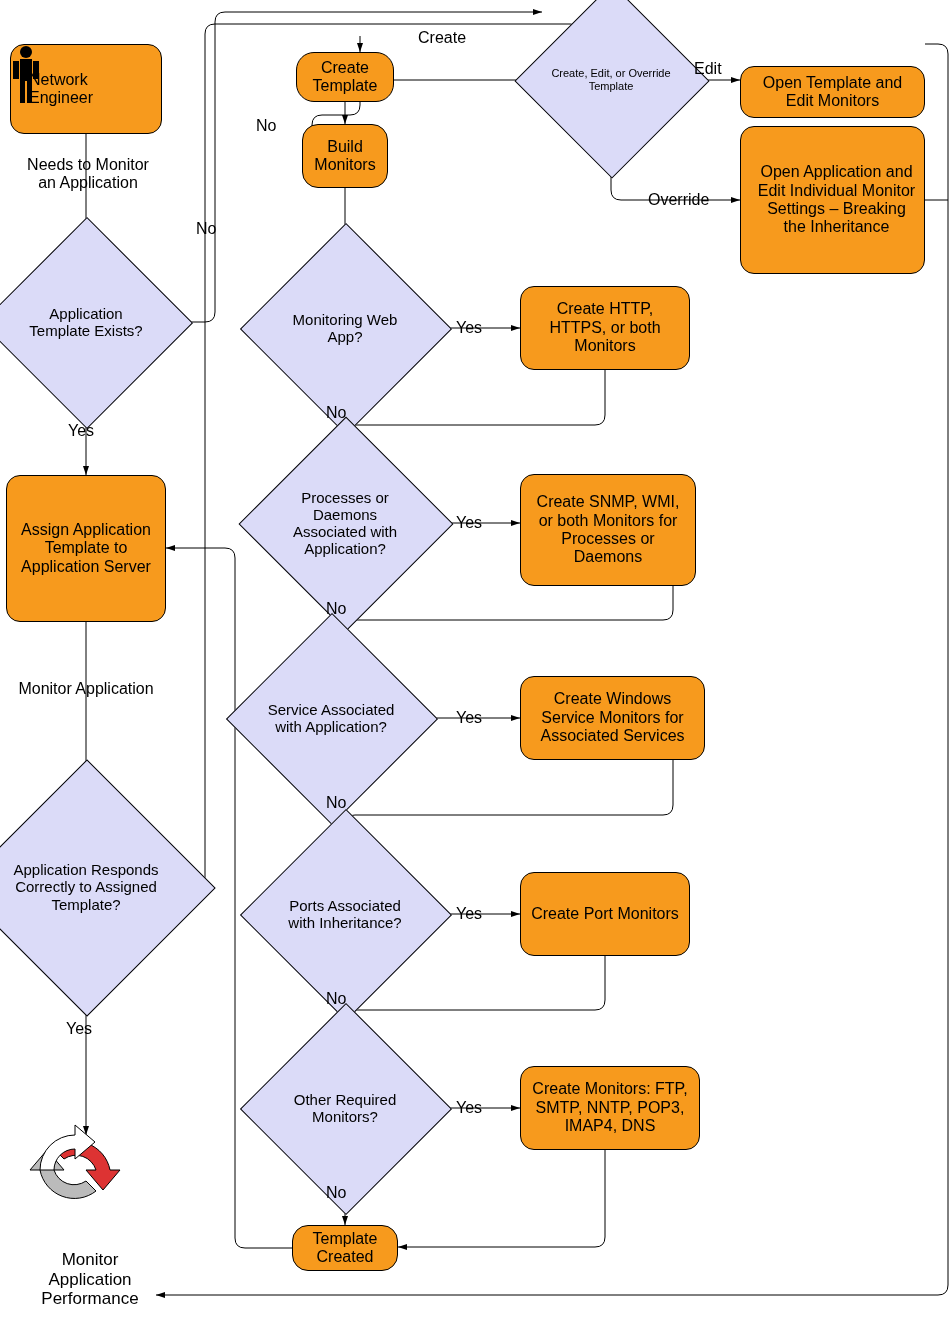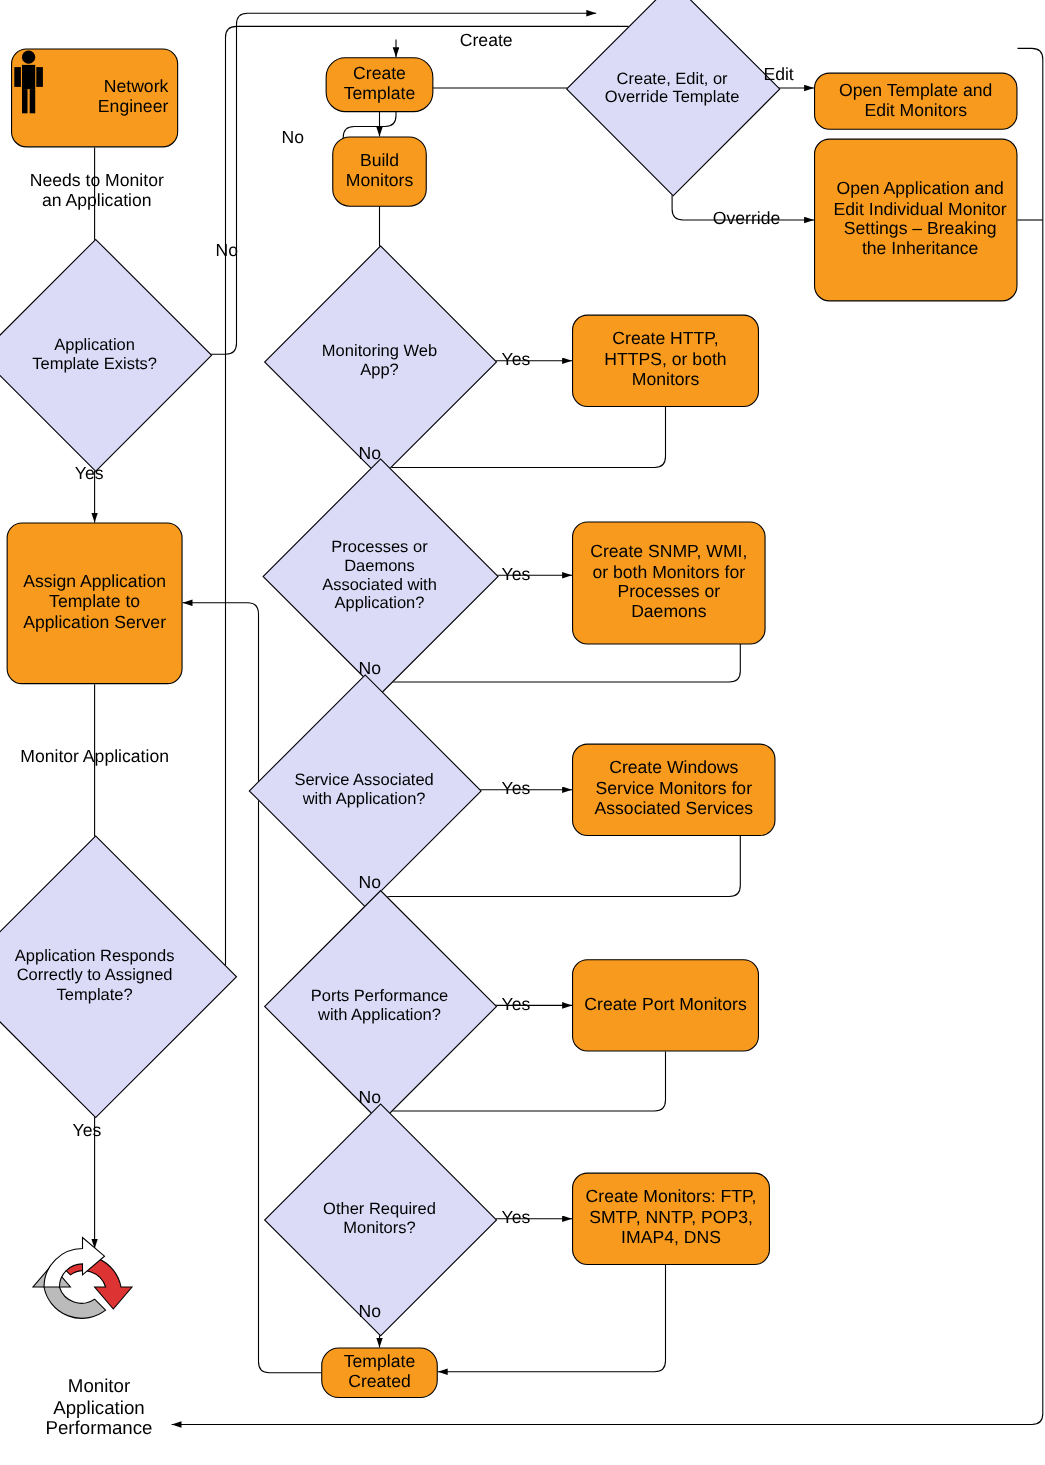--- a/index.html
+++ b/index.html
@@ -90,21 +90,21 @@
 
 <div class="node-box" style="left:10px; top:44px; width:152px; height:90px; justify-content:flex-start;">
   <svg width="30" height="60" viewBox="0 0 30 60">
     <circle cx="15" cy="7" r="6" fill="#000"></circle>
     <rect x="9" y="14" width="12" height="22" fill="#000"></rect>
     <rect x="2" y="16" width="6" height="18" fill="#000"></rect>
     <rect x="22" y="16" width="6" height="18" fill="#000"></rect>
     <rect x="9" y="36" width="5" height="22" fill="#000"></rect>
     <rect x="16" y="36" width="5" height="22" fill="#000"></rect>
   </svg>
-  <span style="margin-left:10px; text-align:right;">Network Engineer</span>
+  <span style="margin-left:10px; text-align:left;">Network Engineer</span>
 </div>
 
 <div class="node-box" style="left:6px; top:475px; width:160px; height:147px;">
   <span>Assign Application Template to Application Server</span>
 </div>
 
 <div class="node-box" style="left:296px; top:52px; width:98px; height:50px; border-radius:18px;">
   <span>Create Template</span>
 </div>
 
@@ -175,34 +175,34 @@
 <div class="diamond-wrap" style="left:257px; top:644px; width:148px; height:148px;">
   <div class="diamond"></div>
   <div class="diamond-label">
       <span>Service Associated with Application?</span>
     </div>
 </div>
 
 <div class="diamond-wrap" style="left:271px; top:840px; width:148px; height:148px;">
   <div class="diamond"></div>
   <div class="diamond-label">
-      <span>Ports Performance with Application?</span>
+      <span>Ports Associated with Inheritance?</span>
     </div>
 </div>
 
 <div class="diamond-wrap" style="left:271px; top:1034px; width:148px; height:148px;">
   <div class="diamond"></div>
   <div class="diamond-label">
       <span>Other Required Monitors?</span>
     </div>
 </div>
 
 <div class="diamond-wrap" style="left:543px; top:12px; width:136px; height:136px;">
   <div class="diamond"></div>
-  <div class="diamond-label" style="font-size:15px;">
+  <div class="diamond-label" style="font-size:11px;">
       <span>Create, Edit, or Override Template</span>
     </div>
 </div>
 
 <div class="edge-label" style="left:18px; top:156px; width:140px; white-space:normal;">Needs to Monitor an Application</div>
 <div class="edge-label" style="left:68px; top:422px;">Yes</div>
 <div class="edge-label" style="left:196px; top:220px;">No</div>
 <div class="edge-label" style="left:10px; top:680px; width:152px; white-space:normal;">Monitor Application</div>
 <div class="edge-label" style="left:66px; top:1020px;">Yes</div>
 <div class="edge-label" style="left:256px; top:117px;">No</div>

